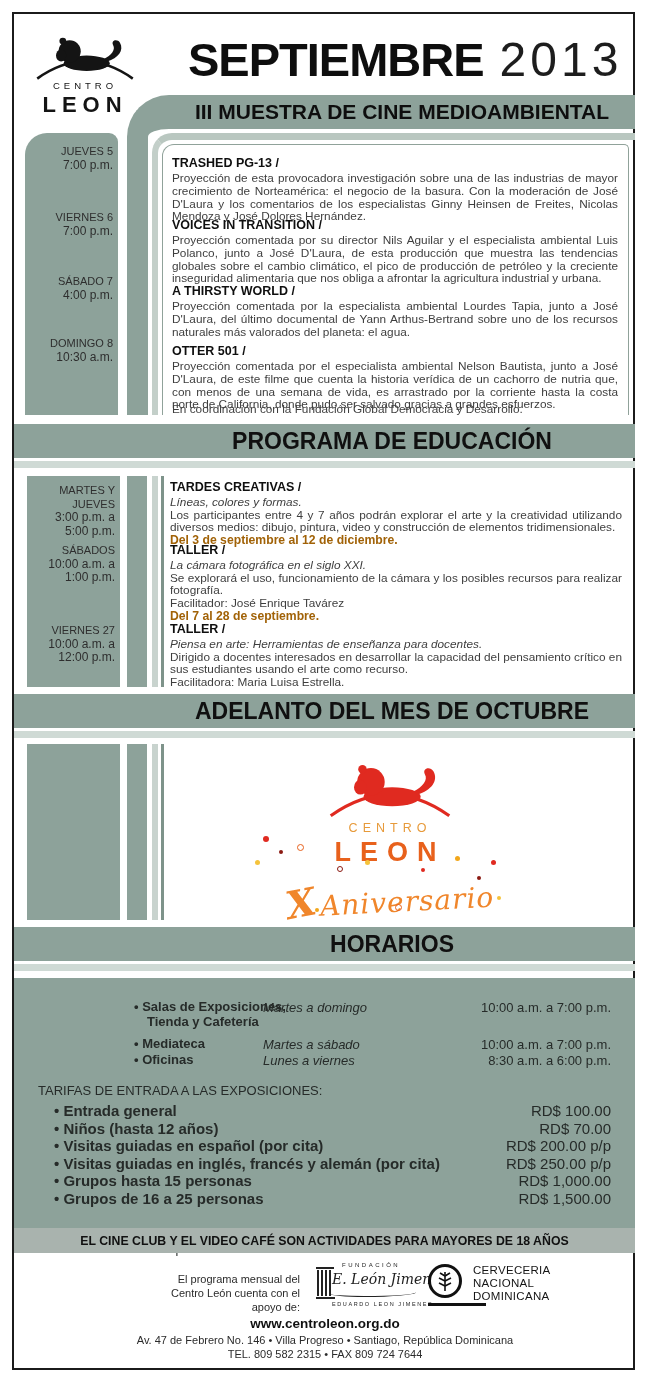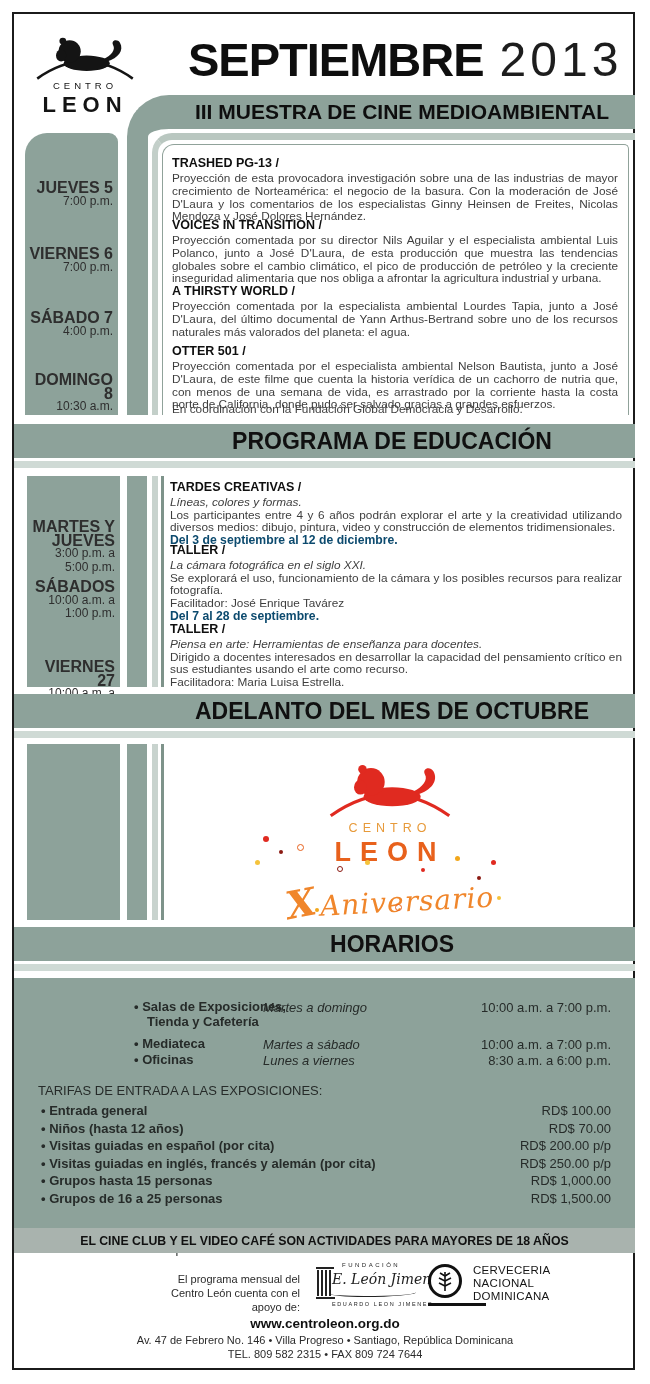--- a/index.html
+++ b/index.html
@@ -35,30 +35,30 @@
 
   
   .dayblock{position:absolute;background:#8DA29A;}
   .dayblock.cine{left:25px;top:133px;width:93px;height:282px;border-radius:22px 9px 0 0;}
   .dayblock.edu{left:27px;top:476px;width:93px;height:211px;}
   .dayblock.oct{left:27px;top:744px;width:93px;height:176px;}
   .vstripe{position:absolute;background:#8DA29A;}
   .vstripe.light{background:#C8D3CE;}
   .vrule{position:absolute;width:2.5px;background:#7E938A;}
   .day-label{position:absolute;right:5px;width:85px;text-align:right;color:#2e2e2e;}
-  .day-label .d{font-weight:bold;font-size:16px;line-height:13.5px;margin-top:36px;}
+  .day-label .d{font-weight:normal;font-size:11px;line-height:13.5px;}
   .day-label .t{font-size:12px;line-height:13.5px;}
 
   
   .entry{position:absolute;left:0;right:0;}
   .entry .etitle{font-weight:bold;font-size:12.5px;color:#0f0f0f;margin-bottom:2px;}
   .entry .esub{font-size:11.8px;font-style:italic;color:#3E3E3E;line-height:12.6px;}
   .entry .ebody{font-size:11.8px;color:#3E3E3E;line-height:12.8px;text-align:justify;}
   .entry .efac{font-size:11.8px;color:#3E3E3E;line-height:12.8px;}
-  .entry .ebold{font-weight:bold;font-size:12.2px;color:#0c4a6e;line-height:13px;}
+  .entry .ebold{font-weight:bold;font-size:12.2px;color:#a16207;line-height:13px;}
   .cine-content{position:absolute;left:45px;top:55px;right:17px;bottom:0;}
   .edu-content{position:absolute;left:170px;top:476px;width:452px;}
   .cine-note{position:absolute;left:0;right:0;font-size:11.8px;color:#3E3E3E;}
 
   
   .oct-logo{position:absolute;left:245px;top:748px;width:290px;text-align:center;}
   .oct-centro{font-size:12.5px;letter-spacing:5px;color:#E79A3A;margin-top:-3px;}
   .oct-leon{font-size:27px;letter-spacing:9px;font-weight:bold;color:#E8611C;margin-top:2px;}
   .oct-aniv{margin-top:8px;transform:rotate(-3deg);color:#F0862B;white-space:nowrap;}
   .oct-aniv .x{display:inline-block;font-size:38px;font-weight:bold;transform:rotate(-8deg);
@@ -68,22 +68,22 @@
 
   
   .hor-box{position:absolute;left:14px;top:978px;width:621px;height:254px;background:#8DA29A;
            box-sizing:border-box;color:#262B29;}
   .sch-row{position:relative;}
   .sch-name{padding-left:120px;font-weight:bold;font-size:13px;line-height:14.5px;}
   .sch-name .l2{padding-left:13px;}
   .sch-days{position:absolute;left:249px;top:0;font-size:13px;font-style:italic;}
   .sch-hours{position:absolute;right:24px;top:0;font-size:13px;}
   .tar-title{padding-left:24px;font-weight:normal;font-size:13px;margin-top:16px;margin-bottom:4px;}
-  .tar-row{display:flex;justify-content:space-between;padding-left:27px;padding-right:24px;
-           font-size:13px;line-height:17.5px;}
+  .tar-row{display:flex;justify-content:space-between;padding-left:40px;padding-right:24px;
+           font-size:15px;line-height:17.5px;}
   .tar-item{font-weight:bold;}
   .hor-notes{padding-left:26px;margin-top:20px;font-size:12.5px;line-height:14.5px;}
 
   
   .age-band{position:absolute;left:14px;top:1228px;width:621px;height:25px;background:#A9B3AE;
             display:flex;align-items:center;justify-content:center;font-weight:bold;font-size:12.3px;color:#111;}
   .support{position:absolute;left:140px;top:1272px;width:160px;text-align:right;
            font-size:11px;line-height:14px;color:#2b2b2b;}
   .flj{position:absolute;left:316px;top:1262px;width:105px;height:50px;color:#222;}
   .flj-top{position:absolute;left:26px;top:0;font-size:6px;letter-spacing:2.5px;}
@@ -186,21 +186,21 @@
       <div class="t">10:00 a.m. a 12:00 p.m.</div>
     </div>
   </div>
   <div class="vstripe" style="left:127px;top:476px;width:20px;height:211px"></div>
   <div class="vstripe light" style="left:152px;top:476px;width:6px;height:211px"></div>
   <div class="vrule" style="left:161px;top:476px;height:211px"></div>
   <div class="edu-content">
     <div class="entry" style="top:4px">
       <div class="etitle">TARDES CREATIVAS /</div>
       <div class="esub">Líneas, colores y formas.</div>
-      <div class="ebody">Los participantes entre 4 y 6 años podrán explorar el arte y la creatividad utilizando diversos medios: dibujo, pintura, video y construcción de elementos tridimensionales.</div>
+      <div class="ebody">Los participantes entre 4 y 7 años podrán explorar el arte y la creatividad utilizando diversos medios: dibujo, pintura, video y construcción de elementos tridimensionales.</div>
       <div class="ebold">Del 3 de septiembre al 12 de diciembre.</div>
     </div>
     <div class="entry" style="top:67px">
       <div class="etitle">TALLER /</div>
       <div class="esub">La cámara fotográfica en el siglo XXI.</div>
       <div class="ebody">Se explorará el uso, funcionamiento de la cámara y los posibles recursos para realizar fotografía.</div>
       <div class="efac">Facilitador: José Enrique Tavárez</div>
       <div class="ebold">Del 7 al 28 de septiembre.</div>
     </div>
     <div class="entry" style="top:146px">

